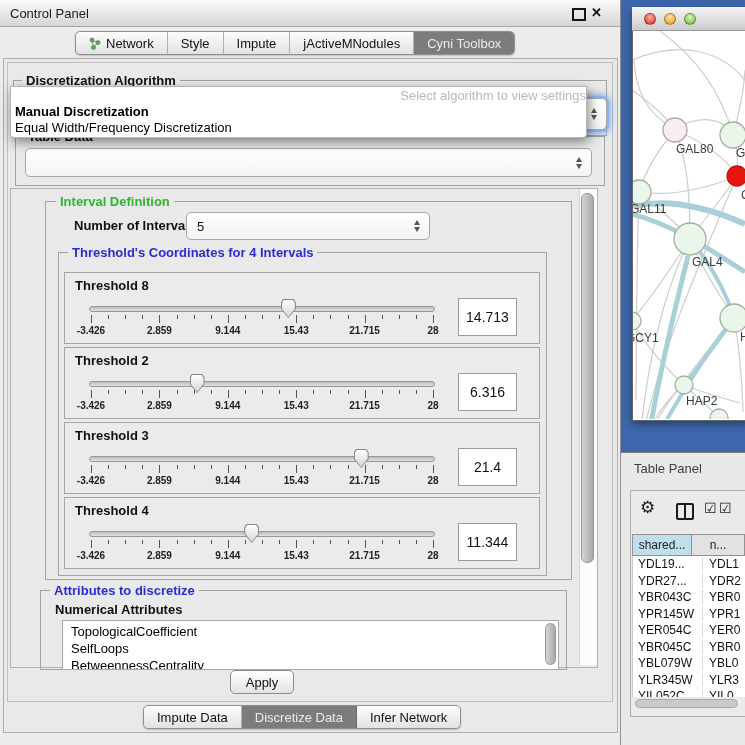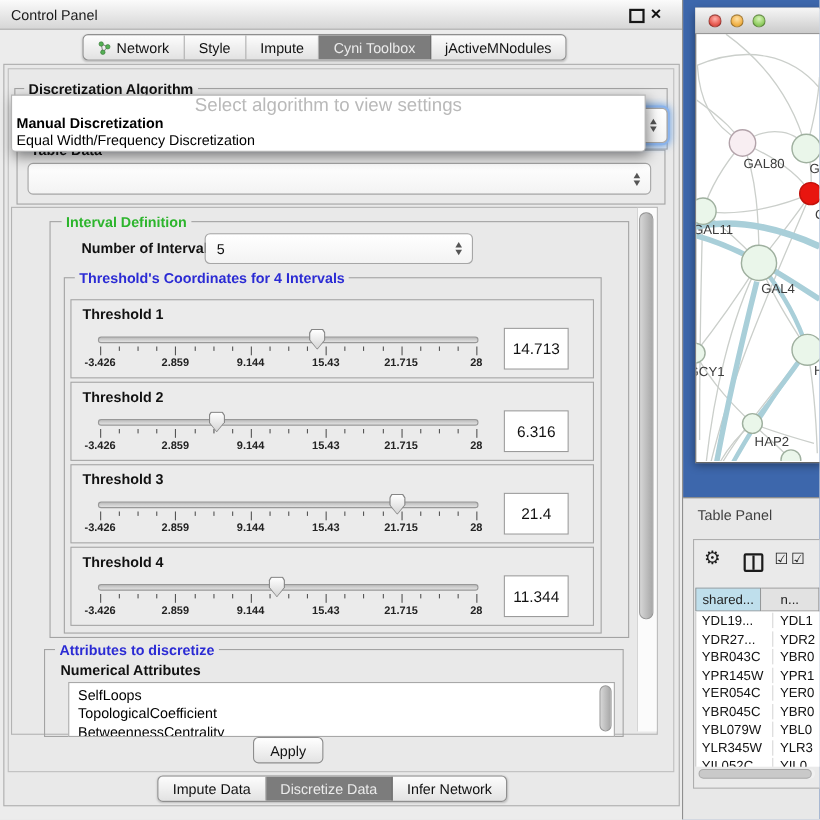--- a/index.html
+++ b/index.html
@@ -41,21 +41,21 @@
   .stepper::before{content:"";position:absolute;left:0;top:0;border-left:3.5px solid transparent;border-right:3.5px solid transparent;border-bottom:5px solid #555}
   .stepper::after{content:"";position:absolute;left:0;bottom:0;border-left:3.5px solid transparent;border-right:3.5px solid transparent;border-top:5px solid #555}
 
   
   #algo-group{left:13px;top:80px;width:592px;height:54px}
   #algo-group-title{left:22px;top:74px}
   #algo-combo{left:20px;top:98px;width:585px;height:30px;z-index:2;
               box-shadow:0 0 0 2px #8ab3ec,0 0 7px 3px rgba(86,148,226,.75)}
   #algo-popup{left:10px;top:86px;width:575px;height:50px;background:#fff;border:1px solid #b5b5b5;
               border-radius:0 0 4px 4px;box-shadow:2px 4px 12px rgba(0,0,0,.45);z-index:5;overflow:hidden}
-  .pop-ph{text-align:center;color:#b9b9b9;font-size:17px;line-height:17px}
+  .pop-ph{text-align:right;color:#b9b9b9;font-size:13px;line-height:17px}
   .pop-item{font-size:13px;line-height:16px;padding-left:4px;color:#000}
   .pop-item.bold{font-weight:bold}
 
   
   #tabledata-group{left:15px;top:136px;width:588px;height:48px}
   #tabledata-title{left:24px;top:130px}
   #tabledata-combo{left:25px;top:148px;width:565px;height:27px}
 
   
   #scroll-panel{left:10px;top:188px;width:586px;height:478px;border:1px solid #b3b3b3;background:#e9e9e9}
@@ -264,25 +264,25 @@
           <circle cx="4.5" cy="10.5" r="2" fill="#55b055" stroke="#3a7a3a" stroke-width="0.6"></circle>
         </svg>
         <span>Network</span>
       </div>
       <div class="tab">
         <span>Style</span>
       </div>
       <div class="tab">
         <span>Impute</span>
       </div>
+      <div class="tab">
+        <span>jActiveMNodules</span>
+      </div>
       <div class="tab sel">
         <span>Cyni Toolbox</span>
-      </div>
-      <div class="tab">
-        <span>jActiveMNodules</span>
       </div>
     </div>
 
   <div class="abs" id="main-panel"></div>
   <div class="abs" id="content-panel"></div>
 
   <div class="abs group" id="algo-group"></div>
   <div class="abs gtitle" id="algo-group-title">Discretization Algorithm</div>
   <div class="abs combo" id="algo-combo">
     <span class="stepper"></span>
@@ -308,21 +308,21 @@
   <div class="abs" id="numint-label">Number of Intervals</div>
   <div class="abs combo" id="numint-combo">
     <span class="val">5</span>
     <span class="stepper"></span>
   </div>
 
   <div class="abs group" id="thresh-group"></div>
   <div class="abs gtitle blue" id="thresh-title">Threshold's Coordinates for 4 Intervals</div>
   <div id="thresholds">
       <div class="t-box abs" style="top: 272px;">
-        <div class="t-label">Threshold 1</div>
+        <div class="t-label">Threshold 8</div>
         <div class="t-track"></div>
         <div class="t-tick" style="left: 26px; top: 42px; height: 8px;"></div>
         <div class="t-ticklabel" style="left: 26px; top: 52px;">-3.426</div>
         <div class="t-tick" style="left: 43.1px; top: 42px; height: 4px;"></div>
         <div class="t-tick" style="left: 60.2px; top: 42px; height: 4px;"></div>
         <div class="t-tick" style="left: 77.3px; top: 42px; height: 4px;"></div>
         <div class="t-tick" style="left: 94.4px; top: 42px; height: 8px;"></div>
         <div class="t-ticklabel" style="left: 94.4px; top: 52px;">2.859</div>
         <div class="t-tick" style="left: 111.5px; top: 42px; height: 4px;"></div>
         <div class="t-tick" style="left: 128.6px; top: 42px; height: 4px;"></div>
@@ -445,22 +445,22 @@
         <div class="t-ticklabel" style="left: 368px; top: 52px;">28</div>
         <div class="t-thumb" style="left: 179.238px;"></div>
         <div class="t-value">11.344</div>
       </div>
     </div>
 
   <div class="abs group" id="attr-group"></div>
   <div class="abs gtitle blue" id="attr-title">Attributes to discretize</div>
   <div class="abs" id="attr-label">Numerical Attributes</div>
   <div class="abs" id="attr-list">
+      <div class="attr-item">TopologicalCoefficient</div>
       <div class="attr-item">SelfLoops</div>
-      <div class="attr-item">TopologicalCoefficient</div>
       <div class="attr-item">BetweennessCentrality</div>
     </div>
   <div class="abs sb-thumb" id="attr-sb"></div>
 
   <div class="abs" id="apply-btn">Apply</div>
 
   <div class="abs tabstrip" id="bottom-tabs">
       <div class="tab">
         <span>Impute Data</span>
       </div>

